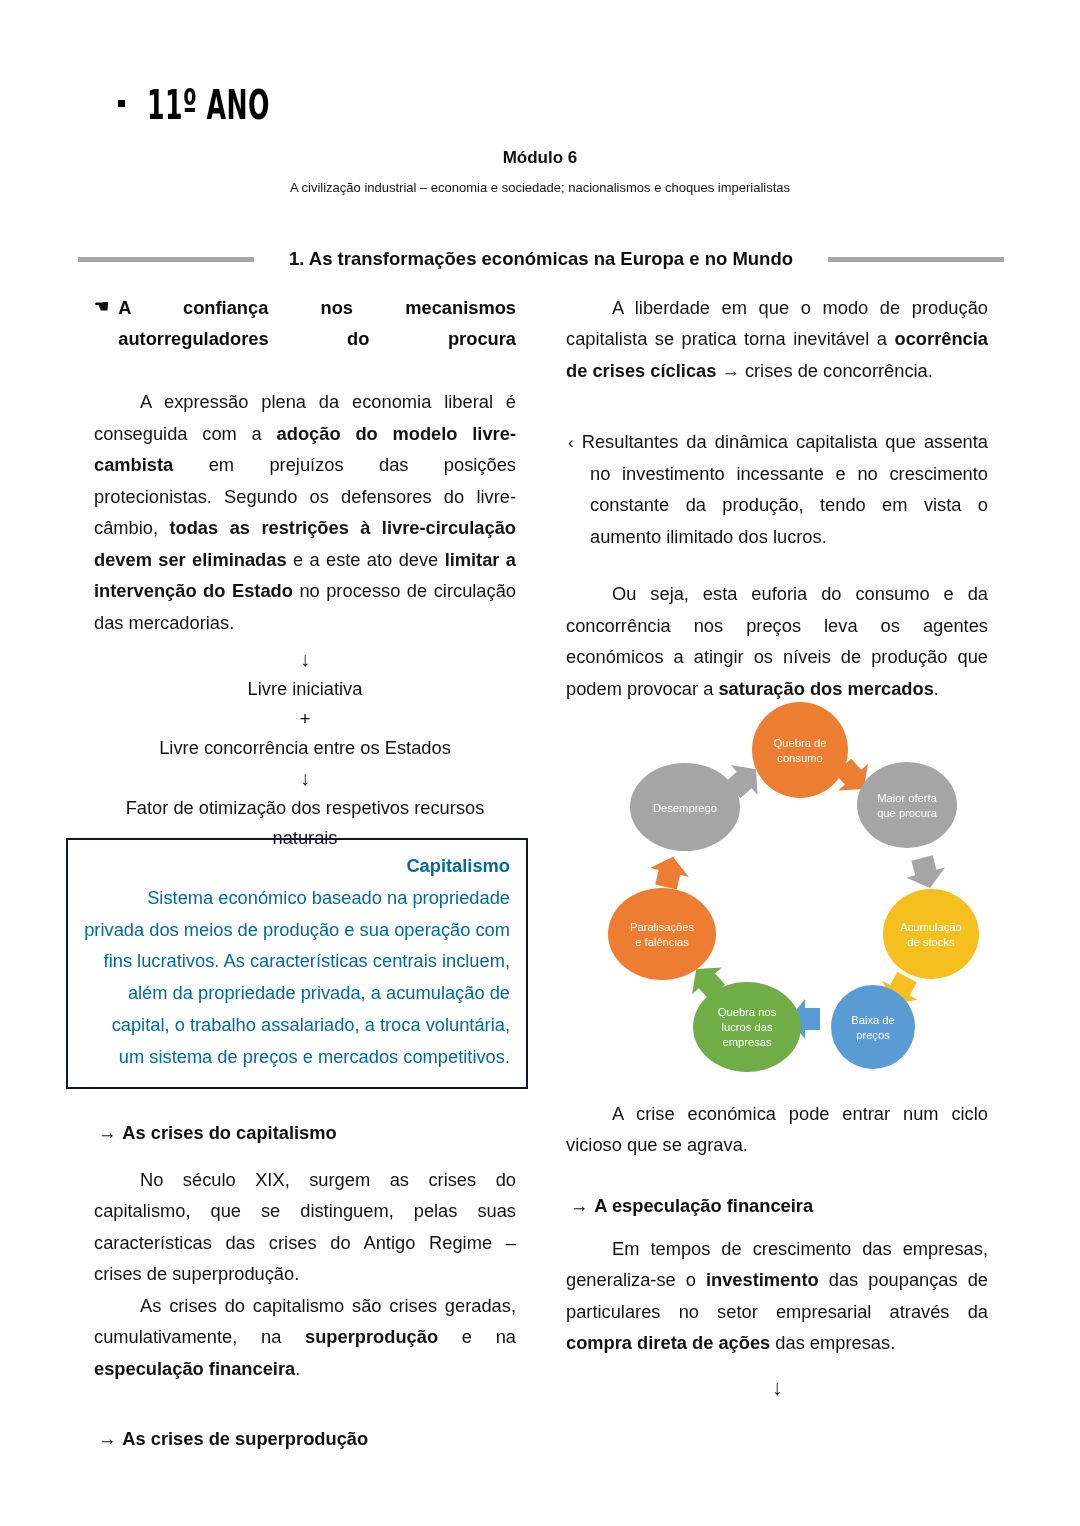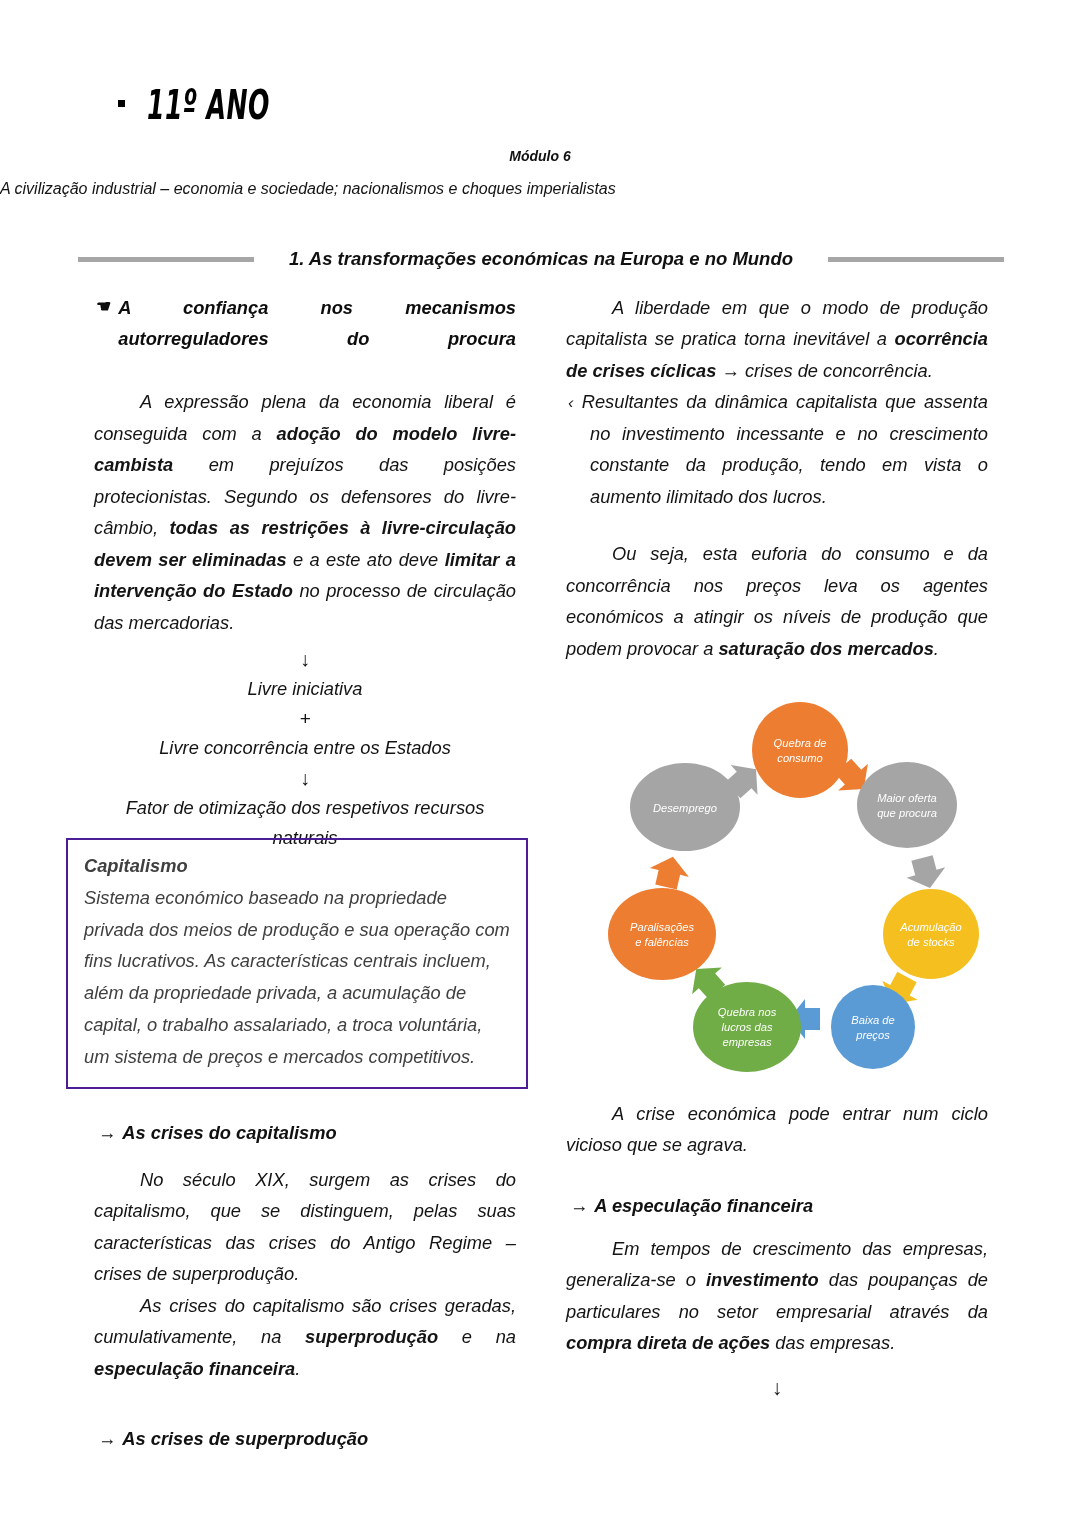--- a/index.html
+++ b/index.html
@@ -15,21 +15,20 @@
     position: relative;
     overflow: hidden;
   }
 
   .page {
     position: relative;
     width: 1080px;
     height: 1388px;
     box-sizing: border-box;
     padding: 0;
-    font-style: italic;
   }
 
   
   .year-line {
     position: absolute;
     left: 118px;
     top: 88px;
     display: flex;
     align-items: center;
     gap: 22px;
@@ -51,30 +50,31 @@
     line-height: 1;
     color: #000;
   }
 
   .module-title {
     position: absolute;
     left: 0;
     top: 148px;
     width: 1080px;
     text-align: center;
-    font-size: 14px;
+    font-size: 17px;
     font-weight: 700;
     color: #111;
   }
   .module-sub {
     position: absolute;
     left: 0;
     top: 180px;
     width: 1080px;
-    font-size: 16px;
+    text-align: center;
+    font-size: 13px;
     font-weight: 400;
     color: #141414;
   }
 
   
   .section-bar {
     position: absolute;
     left: 78px;
     top: 248px;
     width: 926px;
@@ -144,20 +144,21 @@
   }
 
   .chev-block {
     font-size: 18.3px;
     line-height: 1.72;
     text-align: justify;
     text-justify: inter-word;
     padding-left: 24px;
     text-indent: -22px;
     color: #141414;
+    margin-top: 40px;
   }
   .chev-ico { font-size: 17px; }
 
   
   .flow {
     margin-top: 6px;
     text-align: center;
     font-size: 18.3px;
     line-height: 1.62;
     color: #141414;
@@ -166,26 +167,26 @@
   .flow .plus  { font-size: 19px; line-height: 1.55; display: block; }
   .flow .node  { display: block; }
 
   
   .cap-box {
     position: absolute;
     left: 66px;
     top: 838px;
     width: 462px;
     box-sizing: border-box;
-    border: 2px solid #4c1d95;
+    border: 2px solid #0f172a;
     padding: 10px 16px 14px 16px;
-    text-align: left;
+    text-align: right;
     font-size: 18.3px;
     line-height: 1.74;
-    color: #404040;
+    color: #0369a1;
   }
   .cap-box .cap-title { font-weight: 700; display: block; }
 
   
   .arr-head {
     font-size: 18.3px;
     font-weight: 700;
     color: #111;
     margin: 4px;
   }

